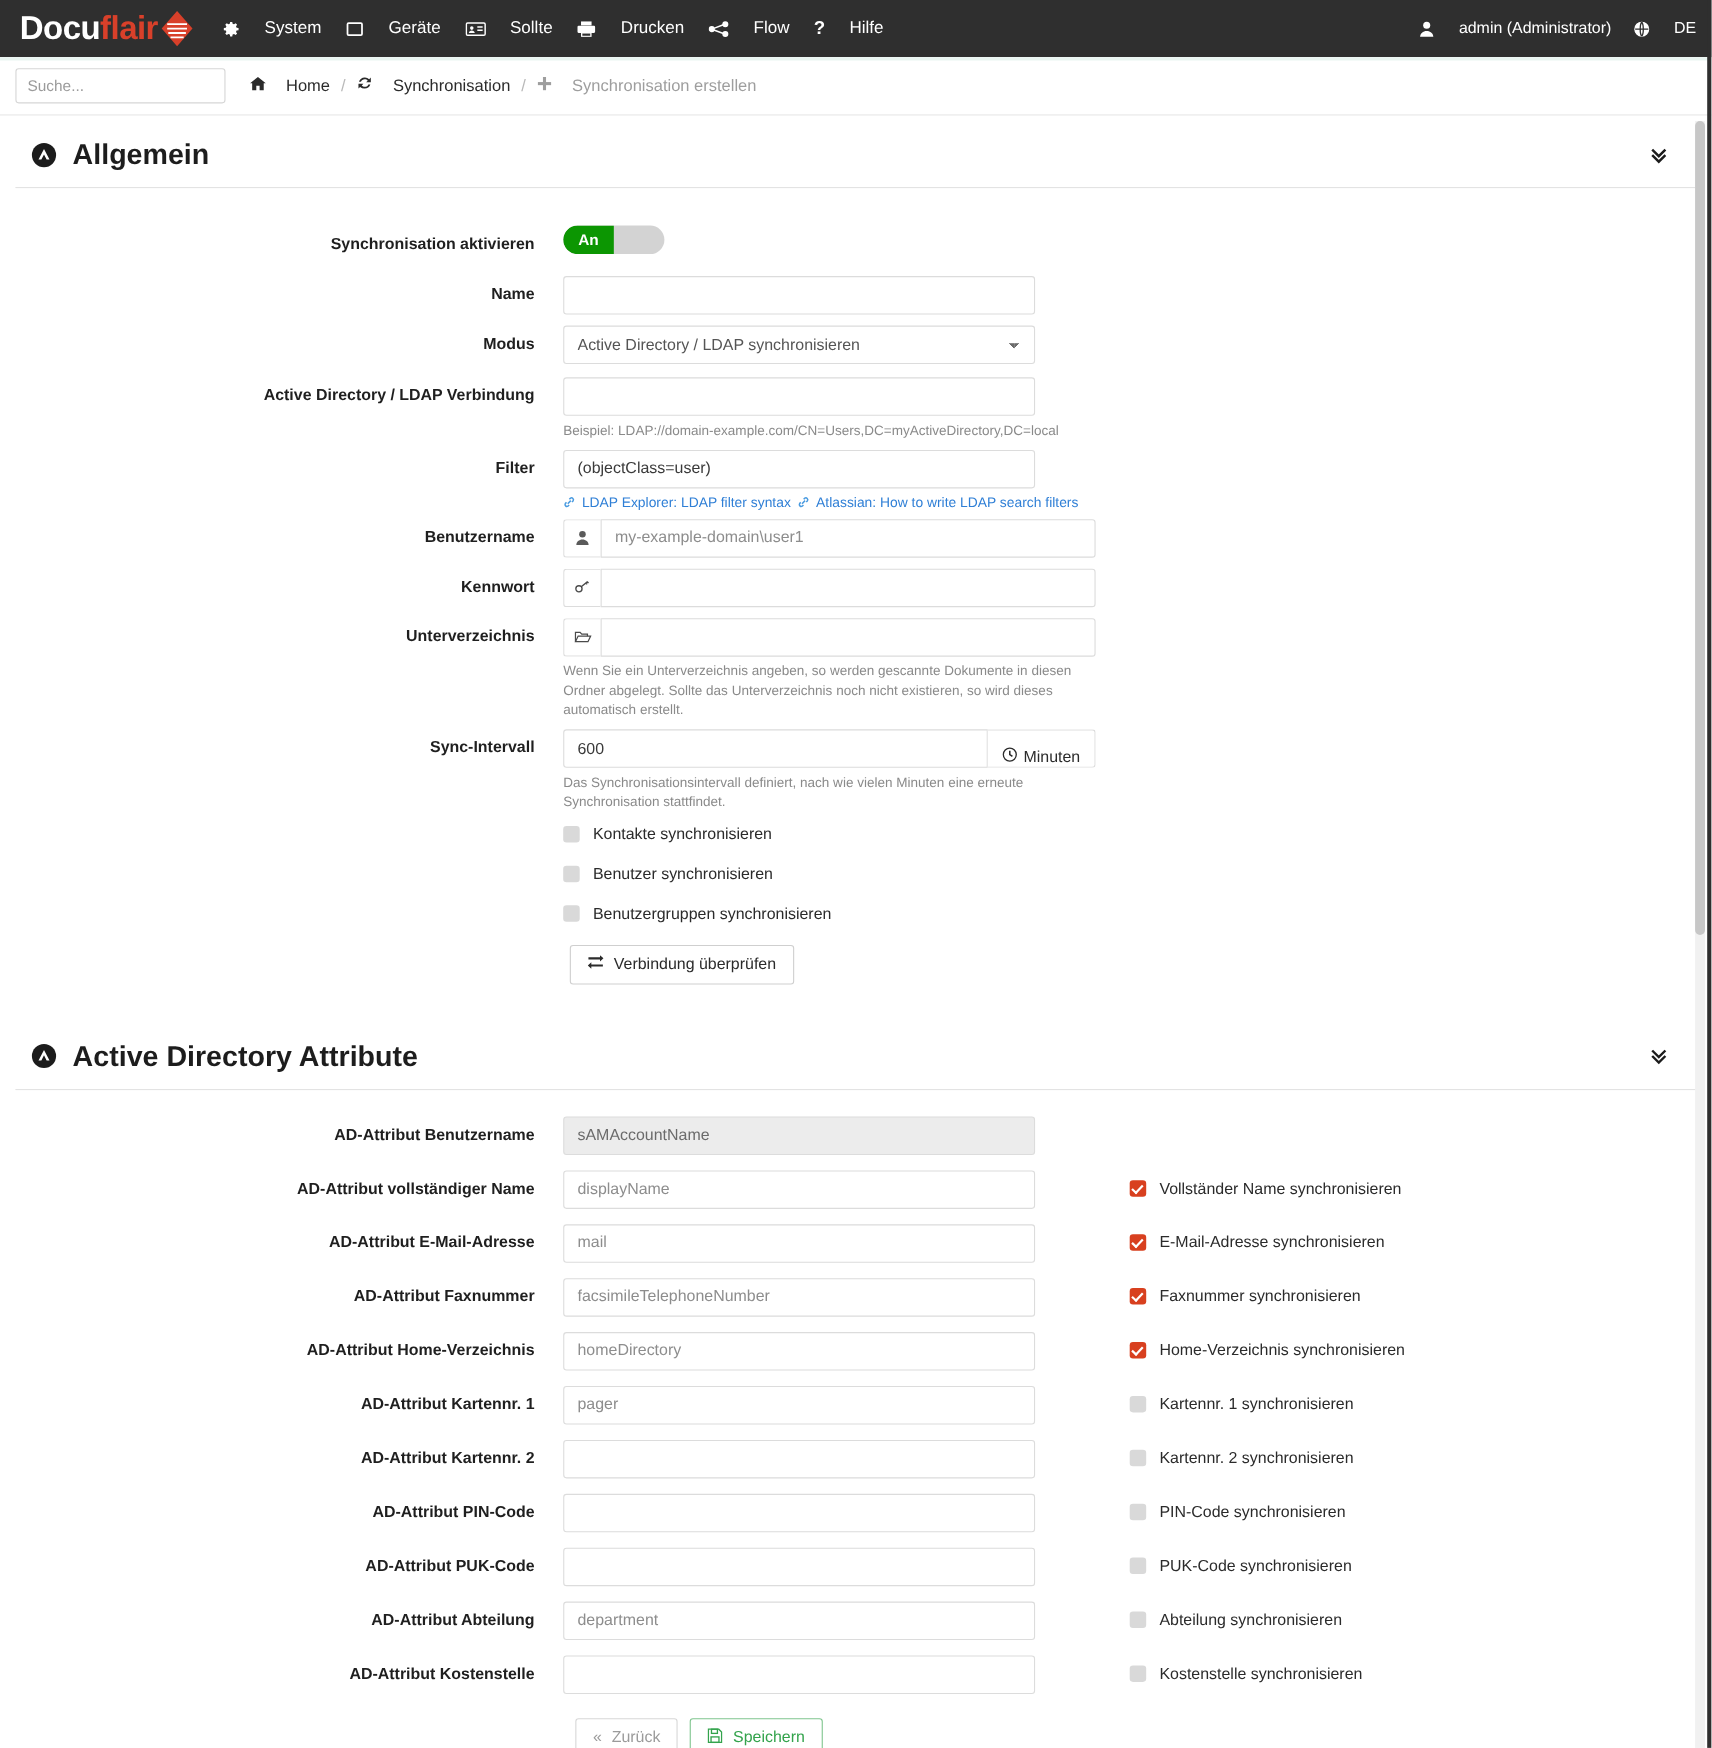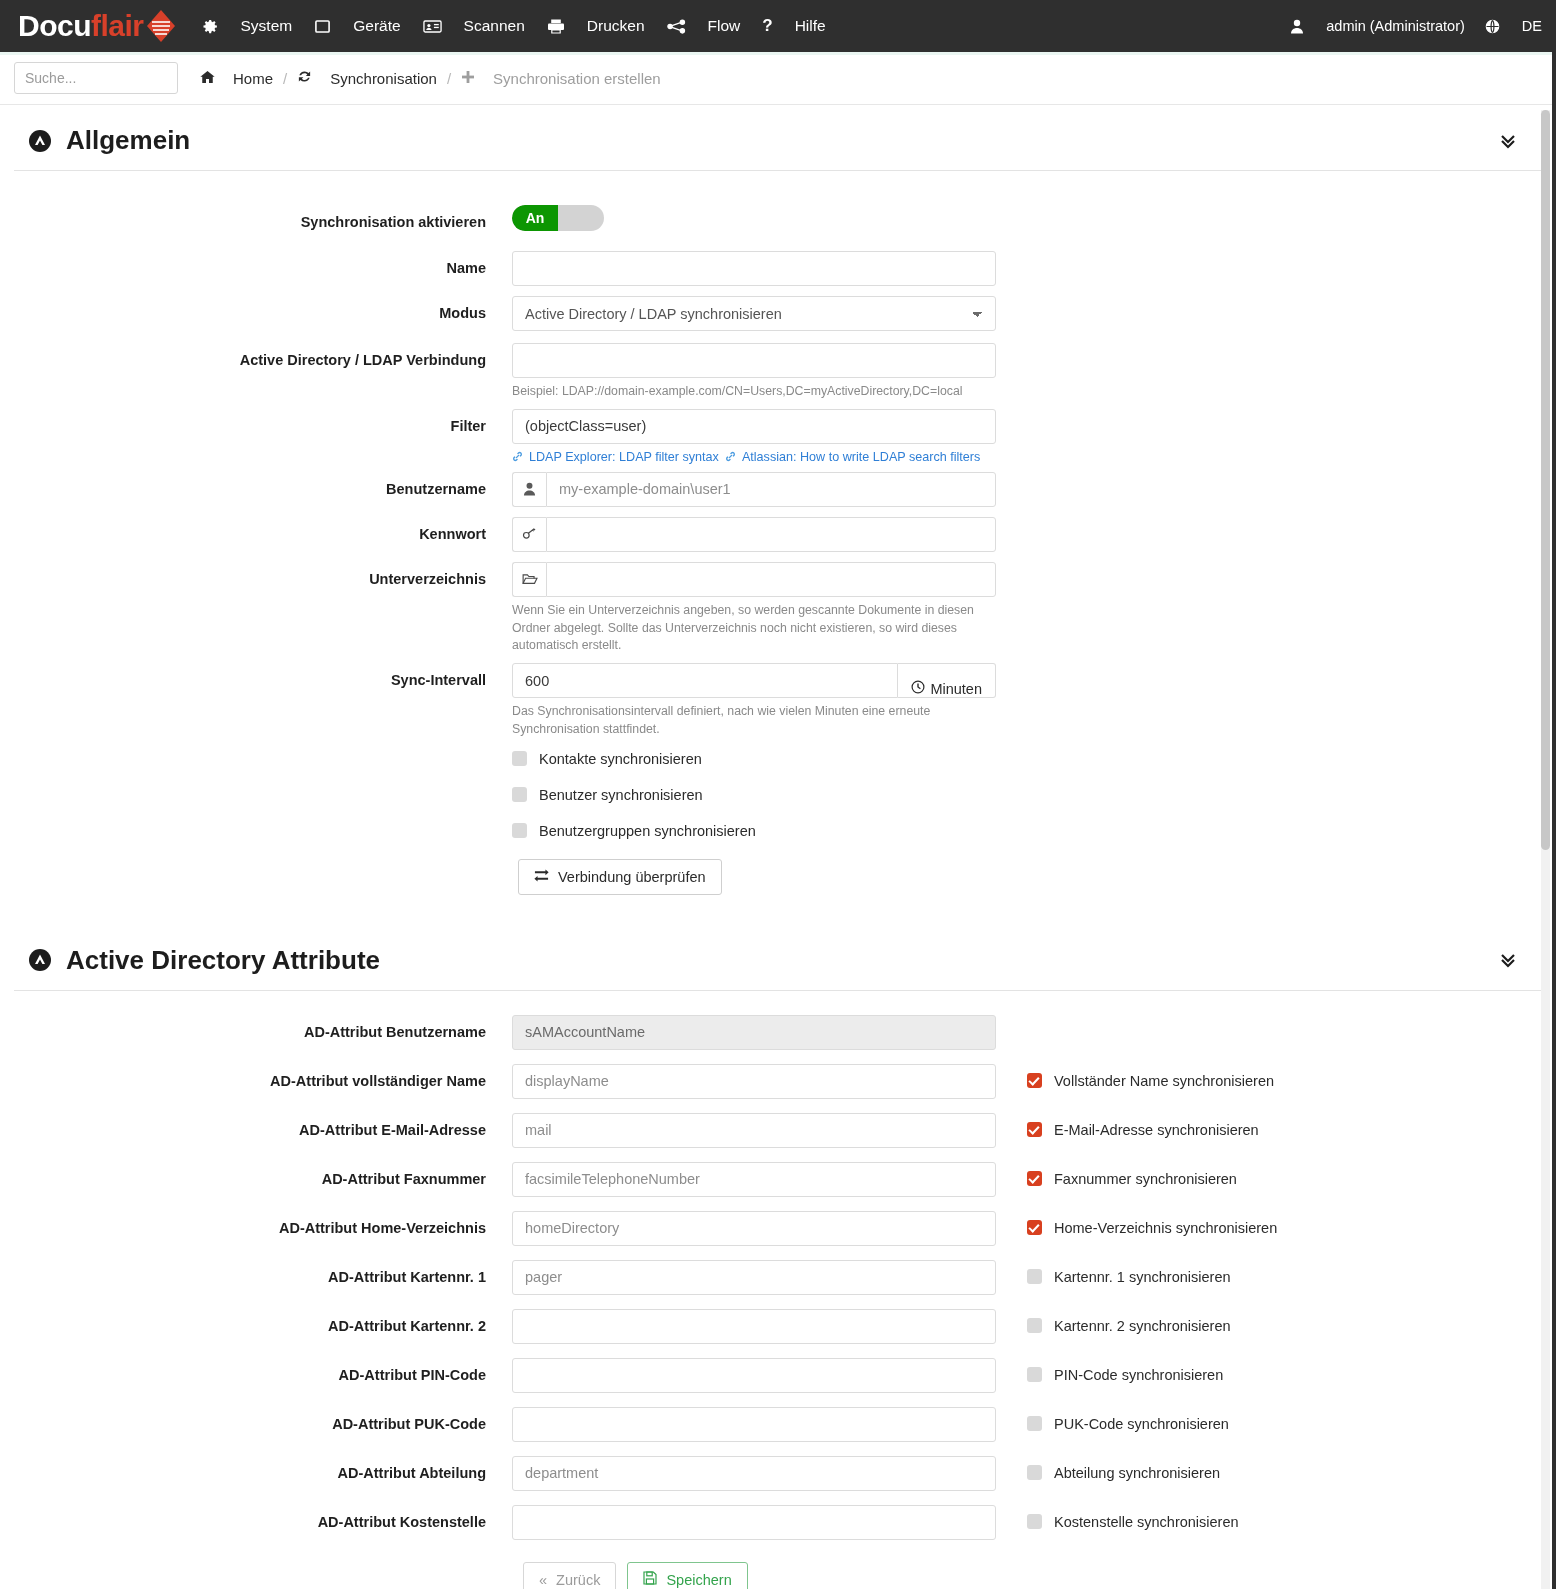--- a/index.html
+++ b/index.html
@@ -63,21 +63,21 @@
     border-bottom: 1px solid #e7e7e7;
     display: flex; align-items: center;
     padding: 0 14px;
     position: relative;
   }
   .subbar:before {
     content:""; position:absolute; left:0; right:0; top:0; height:3px;
     background: #eaf6f2;
   }
   .search-box {
-    width: 164px; height: 32px;
+    width: 191px; height: 32px;
     border: 1px solid #d6d6d6;
     border-radius: 3px;
     padding: 0 10px;
     font-size: 14px;
     color: #333;
     outline: none;
     font-family: "Liberation Sans", sans-serif;
   }
   .search-box::placeholder { color: #9b9b9b; }
   .breadcrumb {
@@ -118,21 +118,21 @@
     text-align: right;
     padding-right: 26px;
     padding-top: 9px;
     font-size: 14.5px;
     font-weight: bold;
     color: #1f1f1f;
     flex: 0 0 498px;
   }
   .form-control-wrap { width: 484px; flex: 0 0 484px; }
   .ctrl {
-    width: 484px;
+    width: 429px;
     height: 35px;
     border: 1px solid #dcdcdc;
     border-radius: 3px;
     padding: 0 12px;
     font-size: 14.5px;
     color: #3a3a3a;
     background: #fff;
     outline: none;
     font-family: "Liberation Sans", sans-serif;
   }
@@ -322,21 +322,21 @@
     <div class="nav-item">
       <span>
         <svg width="19" height="17" viewBox="0 0 20 16" fill="none" stroke="#fff" stroke-width="1.4">
           <rect x="1" y="2.2" width="18" height="11.6" rx="1.2"></rect>
           <circle cx="6.2" cy="7" r="1.7" fill="#fff" stroke="none"></circle>
           <path d="M3.3 11.6c.6-1.5 1.7-2.2 2.9-2.2s2.3.7 2.9 2.2" fill="#fff" stroke="none"></path>
           <line x1="11.5" y1="6" x2="16.6" y2="6"></line>
           <line x1="11.5" y1="9" x2="16.6" y2="9"></line>
         </svg>
       </span>
-      <span>Scannen</span>
+      <span>Sollte</span>
     </div>
 
     <div class="nav-item">
       <span>
         <svg width="18" height="17" viewBox="0 0 18 16" fill="#fff">
           <rect x="4.2" y="1" width="9.6" height="3.6"></rect>
           <rect x="1" y="5" width="16" height="6.4" rx="1"></rect>
           <rect x="4.2" y="11" width="9.6" height="4"></rect>
           <rect x="5.4" y="12" width="7.2" height="2" fill="#2f2f2f"></rect>
         </svg>

